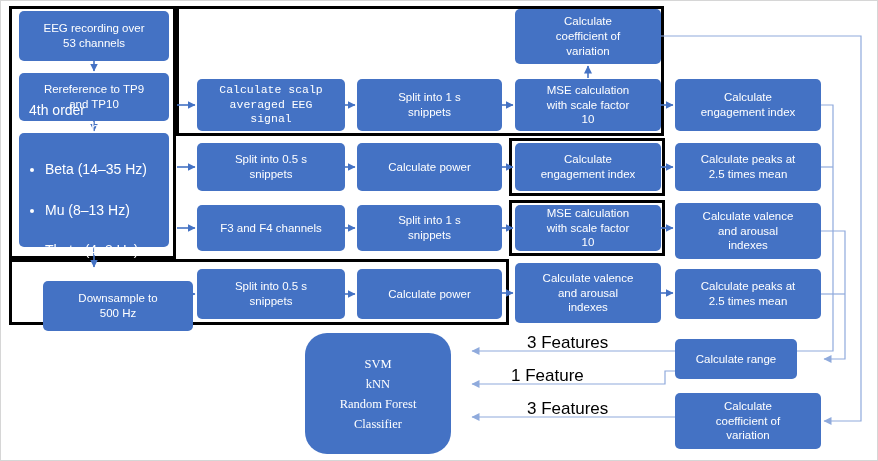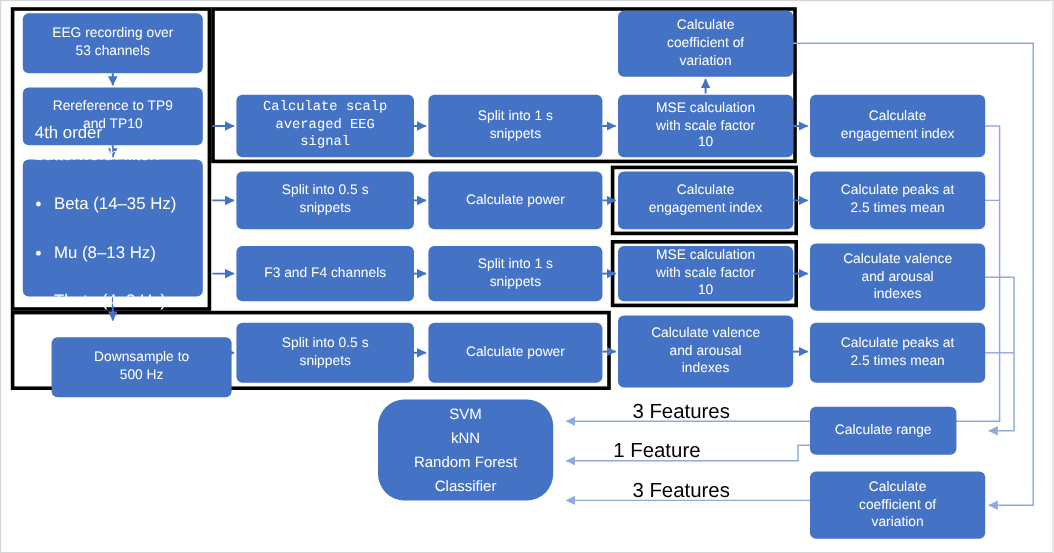--- a/index.html
+++ b/index.html
@@ -137,21 +137,21 @@
   <div class="box" style="left:674px; top:202px; width:146px; height:56px;">Calculate valence
 and arousal
 indexes</div>
   <div class="box" style="left:674px; top:268px; width:146px; height:50px;">Calculate peaks at
 2.5 times mean</div>
   <div class="box" style="left:674px; top:338px; width:122px; height:40px;">Calculate range</div>
   <div class="box" style="left:674px; top:392px; width:146px; height:56px;">Calculate
 coefficient of
 variation</div>
 
-  <div class="box classifier" style="left:314px; top:332px; width:146px; height:84px;">SVM
+  <div class="box classifier" style="left:304px; top:332px; width:146px; height:121px;font-family:Liberation Serif, serif;">SVM
 kNN
 Random Forest
 Classifier</div>
 
   <div class="edge-label" style="left:526px; top:332px;">3 Features</div>
   <div class="edge-label" style="left:510px; top:365px;">1 Feature</div>
   <div class="edge-label" style="left:526px; top:398px;">3 Features</div>
 
 </div>
 

